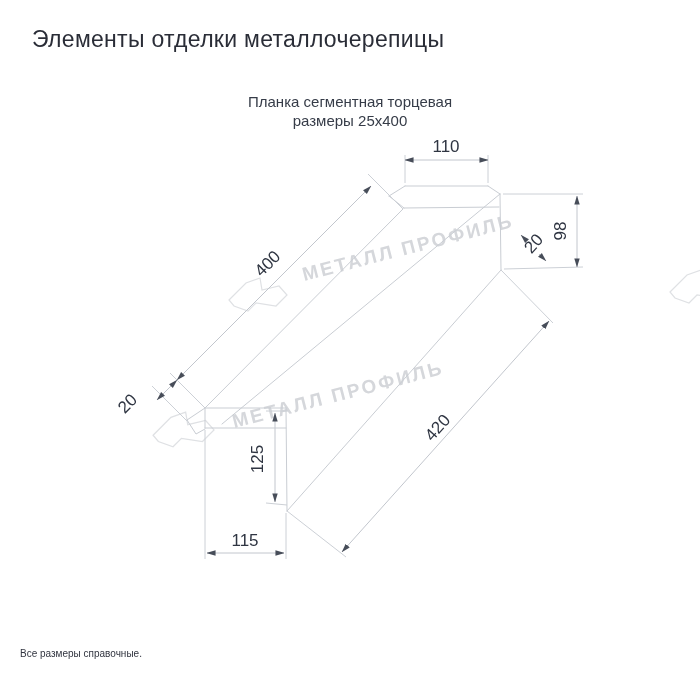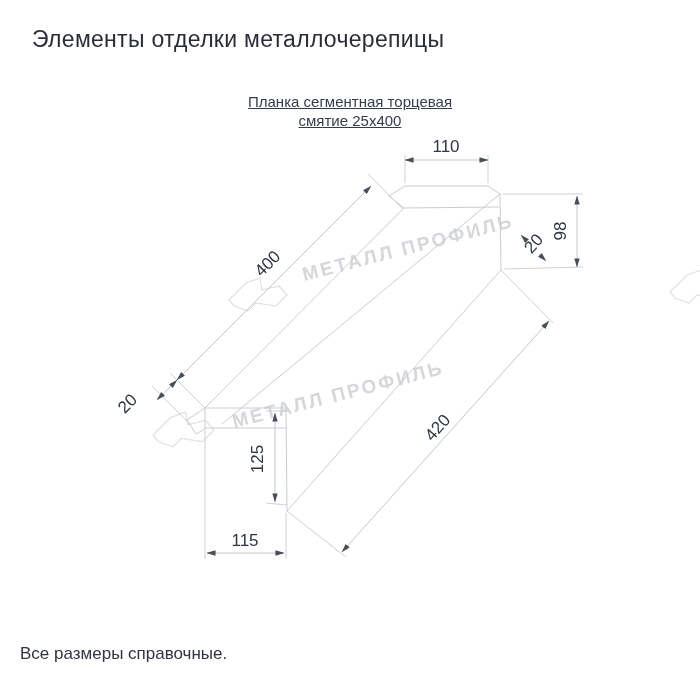--- a/index.html
+++ b/index.html
@@ -7,45 +7,45 @@
     position:relative;width:700px;height:700px;background:#ffffff;
     overflow:hidden;margin:0 auto;
     font-family:"Liberation Sans","DejaVu Sans",sans-serif;
   }
   .title{
     position:absolute;top:26px;left:0;width:700px;text-align:left;
     font-size:23px;color:#2a2d37;letter-spacing:0.3px;padding-left:32px;
   }
   .subtitle{
     position:absolute;top:92px;left:0;width:700px;text-align:center;
-    font-size:15px;line-height:19px;color:#363c48;text-decoration:underline;
+    font-size:15px;line-height:19px;color:#363c48;
   }
   .notes{
     position:absolute;left:20px;top:645px;
-    font-size:17px;line-height:18px;color:#323540;
+    font-size:10px;line-height:18px;color:#323540;
   }
   svg{position:absolute;left:0;top:0;}
   .edge{stroke:#c9cdd3;stroke-width:1;fill:none;stroke-linecap:round;}
   .ext{stroke:#ccd0d6;stroke-width:1;fill:none;}
   .dim{stroke:#c2c6cd;stroke-width:1;fill:none;}
   .dimtext{fill:#2f3542;font-size:17px;font-family:"Liberation Sans","DejaVu Sans",sans-serif;}
   .wmtext{fill:#d5d7db;font-size:19px;font-weight:bold;letter-spacing:2.5px;
           font-family:"Liberation Sans","DejaVu Sans",sans-serif;}
   .wmlogo{stroke:#dfe1e4;stroke-width:1.2;fill:#ffffff;fill-opacity:0.55;}
 </style>
 </head>
 <body>
 
 <div class="page">
 
   <div class="title">Элементы отделки металлочерепицы</div>
 
   <div class="subtitle">
     <div>Планка сегментная торцевая</div>
-    <div>смятие 25x400</div>
+    <div>размеры 25x400</div>
   </div>
 
   <svg width="700" height="700" viewBox="0 0 700 700">
     <defs>
       <marker id="arr" viewBox="0 0 10 10" refX="9.5" refY="5" markerWidth="9" markerHeight="9" orient="auto-start-reverse">
         <path d="M0,2 L10,5 L0,8 Z" fill="#474d59"></path>
       </marker>
     </defs>
 
     <g>

